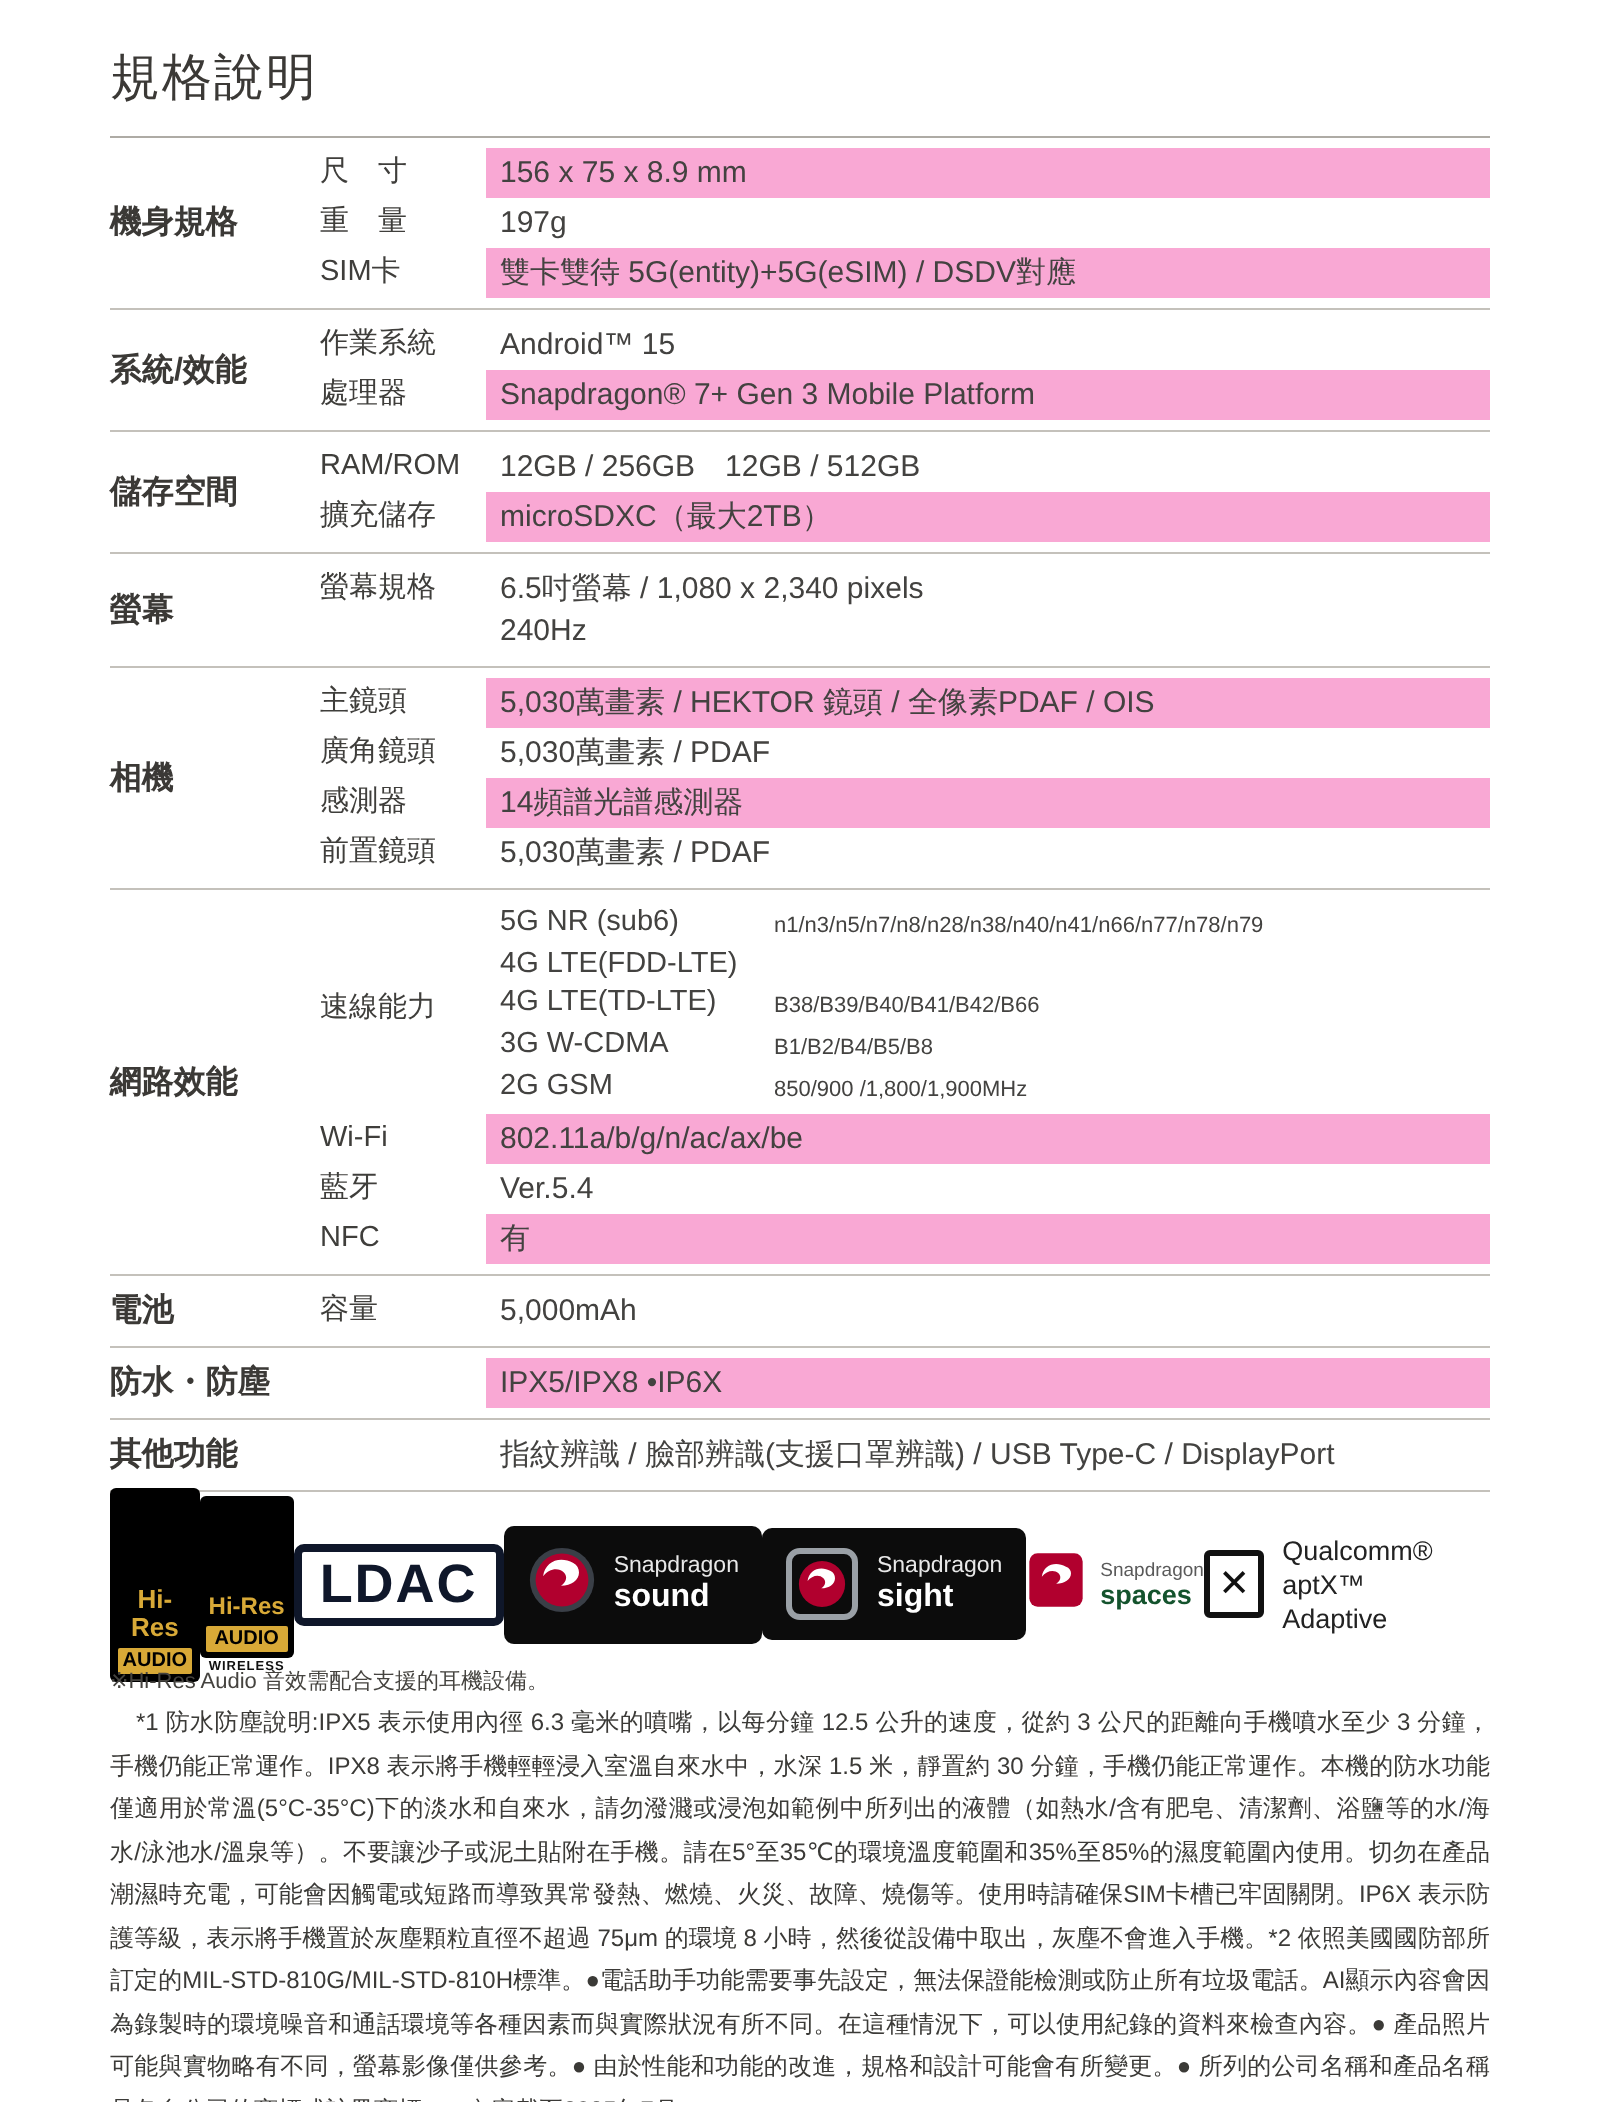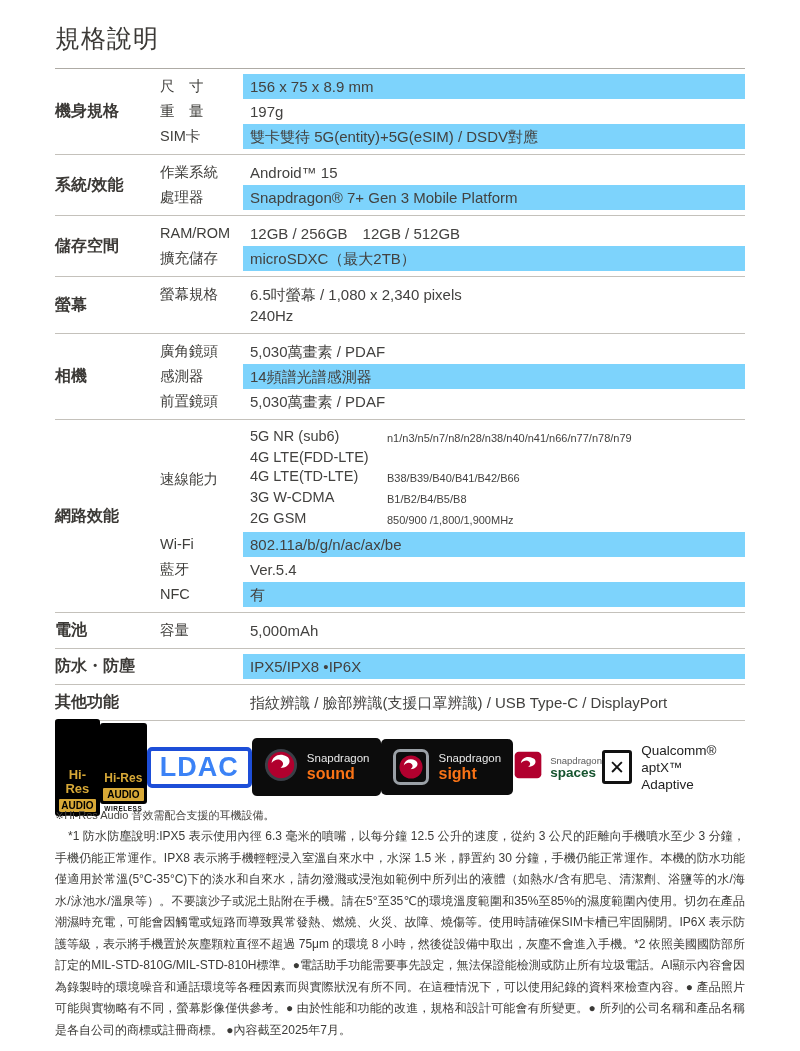--- a/index.html
+++ b/index.html
@@ -14,38 +14,38 @@
 
   
   .spec-table { border-top:1px solid #aeaba5; }
   .section { display:flex; border-bottom:1px solid #c4c1bb; padding:5px 0; }
   .sec-label { width:105px; font-size:16px; font-weight:bold; color:#3b3936; display:flex; align-items:center; }
   .rows { flex:1; display:flex; flex-direction:column; justify-content:center; }
   .row { display:flex; align-items:flex-start; }
   .row.bands { align-items:center; }
   .row-label { width:83px; font-size:14.5px; line-height:21px; padding-top:2px; color:#3f3e3b; }
   .row-value { flex:1; font-size:15px; line-height:21px; padding:2px 6px 2px 7px; color:#434240; }
-  .row-value.shaded { background:#7dd3fc; }
+  .row-value.shaded { background:#f9a8d4; }
   .vline { min-height:21px; }
   .band { display:flex; line-height:19px; }
   .band-tech { width:137px; font-size:14.5px; }
   .band-list { flex:1; font-size:11px; padding-top:2px; }
 
   
   .logo-row { display:flex; justify-content:space-between; align-items:center; margin-top:14px; height:64px; }
   .hires { background:#000; border-radius:3px; width:50px; padding:5px 4px 4px; text-align:center; }
   .hires.small { width:47px; padding:4px 3px 3px; }
   .hires-top { color:#d8a937; font-weight:bold; font-size:13px; line-height:14px;margin-top:44px; }
   .hires.small .hires-top { font-size:12px; }
   .hires-strip { background:#d8a937; color:#000; font-weight:bold; font-size:10px; line-height:13px; margin-top:3px; border-radius:1px;text-align:center; }
   .hires-wireless { font-size:6.5px; font-weight:bold; color:#111; letter-spacing:.5px; text-align:center; margin-top:1px; }
-  .ldac { border:4px solid #1d4ed8; border-radius:5px; font-size:27px; font-weight:bold; color:#3b82f6; letter-spacing:1px; padding:1px 9px; }
+  .ldac { border:4px solid #0f172a; border-radius:5px; font-size:27px; font-weight:bold; color:#0f172a; letter-spacing:1px; padding:1px 9px; }
   .snap { background:#0c0c0c; border-radius:5px; display:flex; align-items:center; gap:9px; padding:10px 12px; }
   .snap-brand { display:block; color:#e8e8e8; font-size:11.5px; line-height:13px; }
-  .snap-product { display:block; color:#f97316; font-weight:bold; font-size:16px; line-height:17px; }
+  .snap-product { display:block; color:#ffffff; font-weight:bold; font-size:16px; line-height:17px; }
   .snap.light { background:none; padding:0; gap:7px; }
   .snap.light .snap-brand { color:#5a5a5a; font-size:9.5px; line-height:11px; }
   .snap.light .snap-product { color:#14532d; font-size:13.5px; line-height:14px; }
   .snap-cam { border:3px solid #9aa0a6; border-radius:7px; padding:2px; display:flex; }
   .aptx { display:flex; align-items:center; gap:9px; }
   .aptx-box { width:34px; height:34px; border:3px solid #111; border-radius:3px; display:flex; align-items:center; justify-content:center; font-size:19px; font-weight:bold; color:#111; }
   .aptx-text div { font-size:13.5px; line-height:17px; color:#222; }
 
   .hires-note { font-size:11px; color:#45433f; margin:9px 0 3px; }
 
@@ -128,20 +128,26 @@
               <div class="vline">6.5吋螢幕 / 1,080 x 2,340 pixels</div>
               <div class="vline">240Hz</div>
             </div>
           </div>
         </div>
       </div>
       <div class="section">
         <div class="sec-label">相機</div>
         <div class="rows">
           <div class="row">
+            <div class="row-label">主鏡頭</div>
+            <div class="row-value shaded">
+              <div class="vline">5,030萬畫素 / HEKTOR 鏡頭 / 全像素PDAF / OIS</div>
+            </div>
+          </div>
+          <div class="row">
             <div class="row-label">廣角鏡頭</div>
             <div class="row-value">
               <div class="vline">5,030萬畫素 / PDAF</div>
             </div>
           </div>
           <div class="row">
             <div class="row-label">感測器</div>
             <div class="row-value shaded">
               <div class="vline">14頻譜光譜感測器</div>
             </div>

